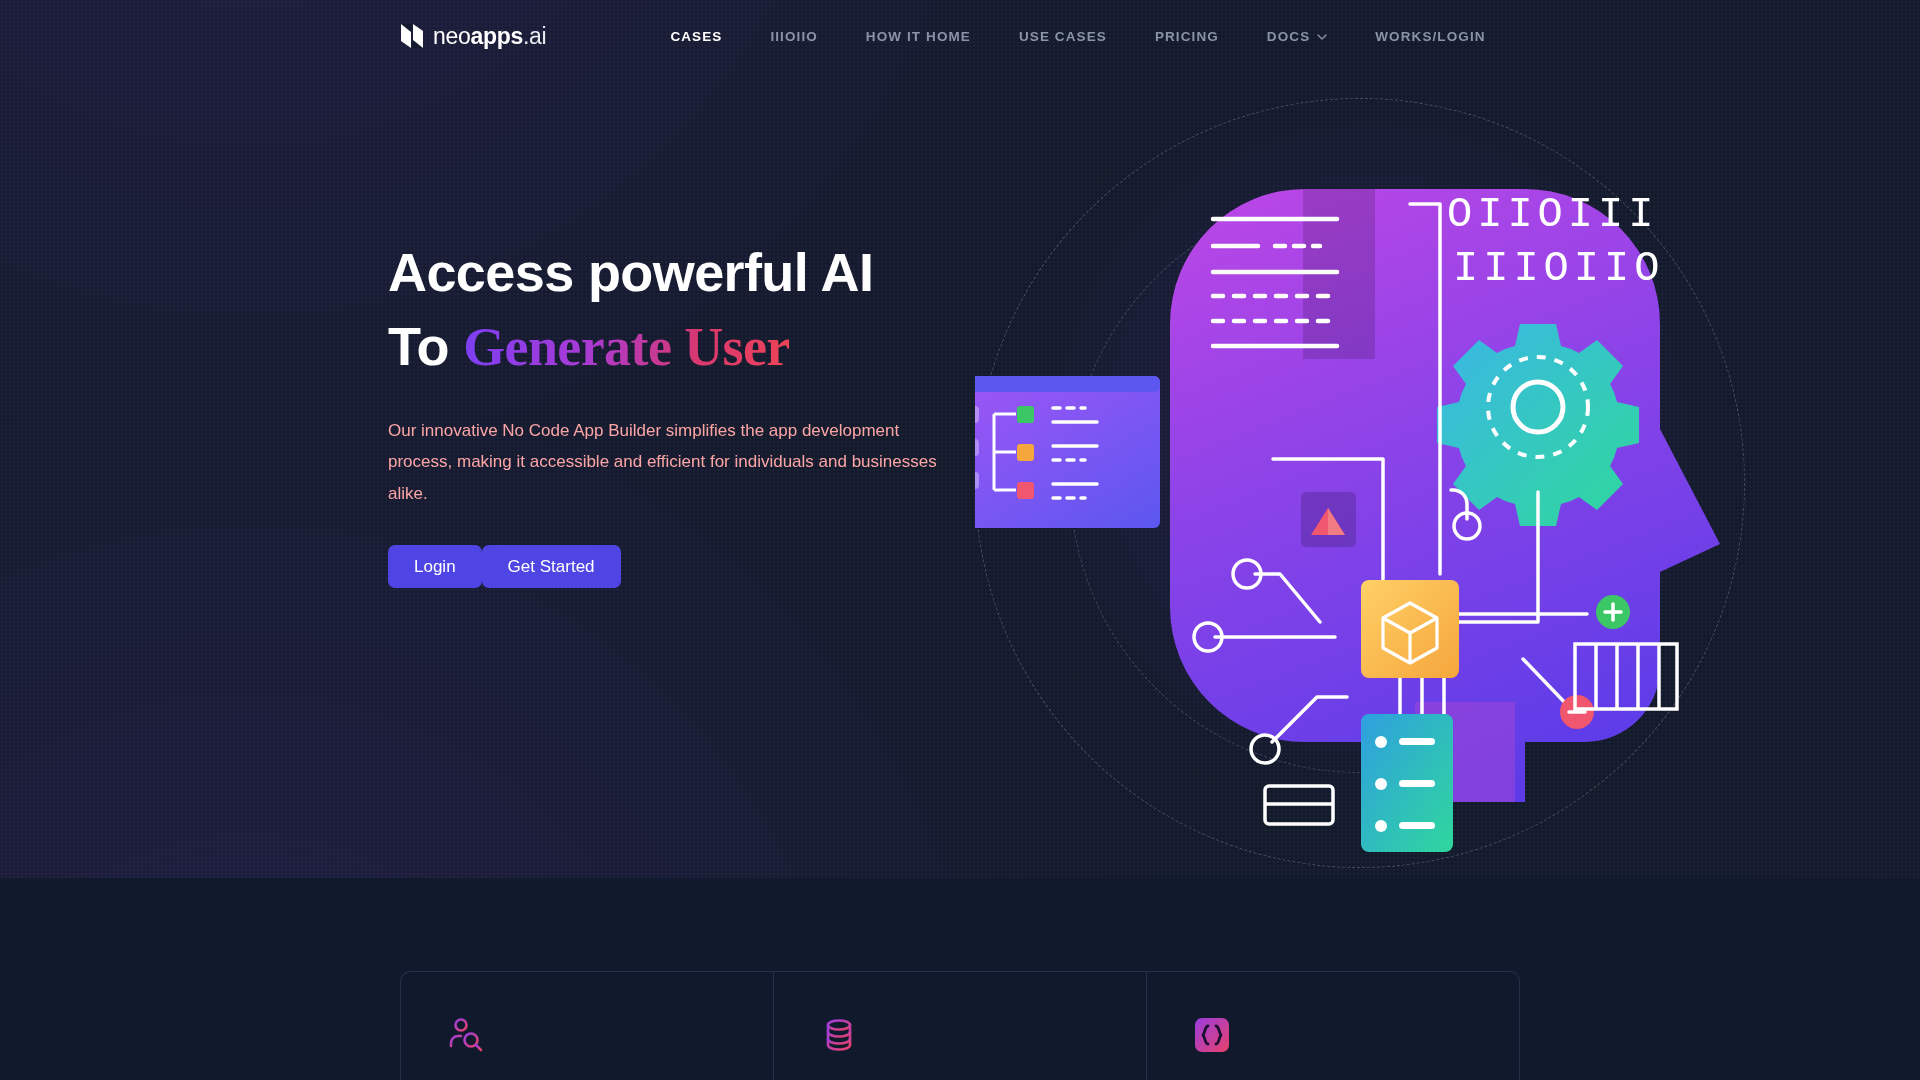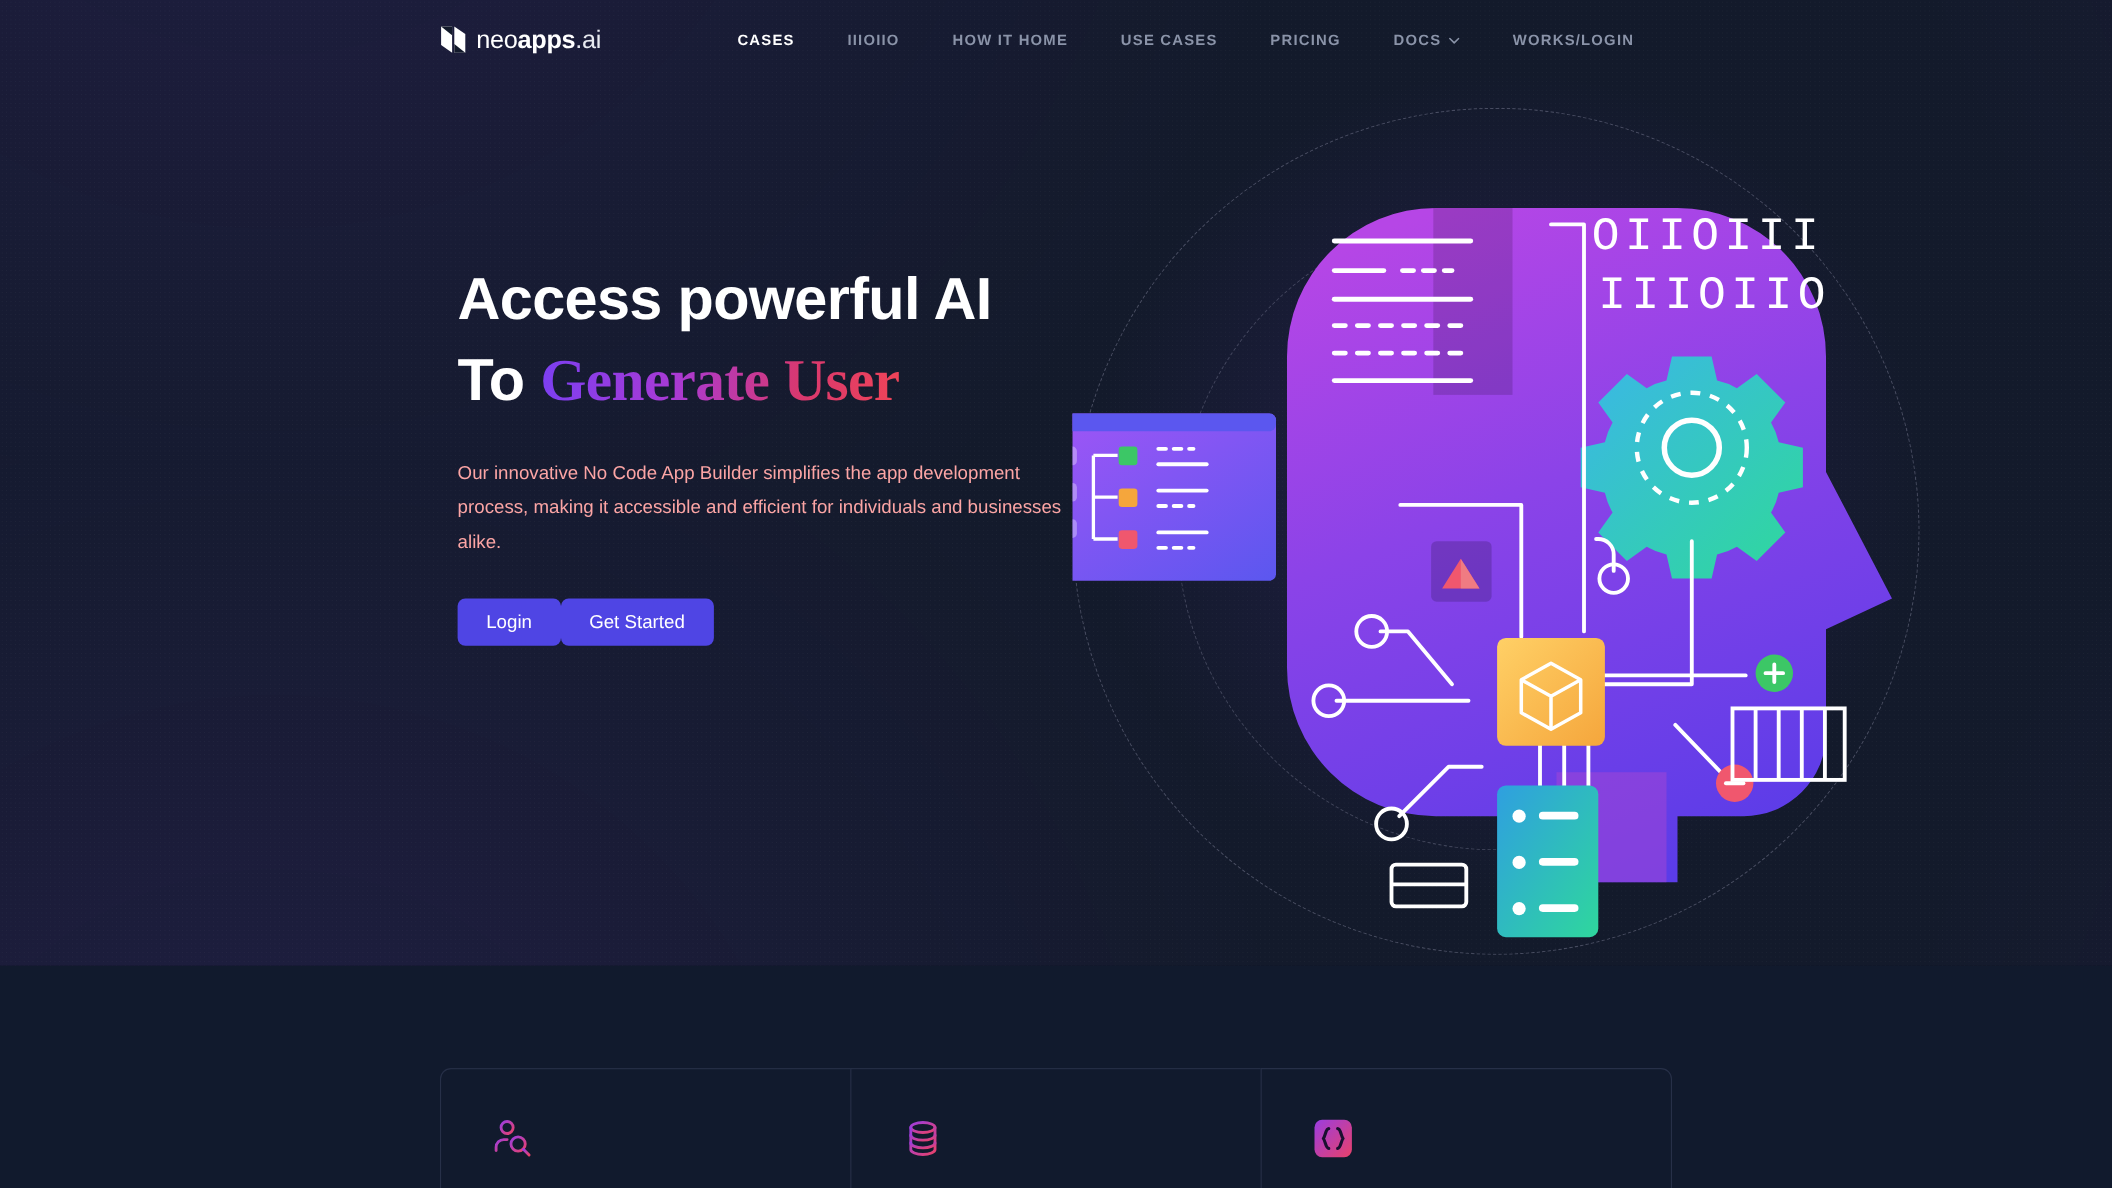--- a/index.html
+++ b/index.html
@@ -53,21 +53,21 @@
   .nav-links{ display:flex; align-items:center; margin-left:100px; }
   .nav-item{
     font-size:13.5px; letter-spacing:1.1px; font-weight:600;
     color:#8a93a8; padding:0 24px; cursor:pointer; white-space:nowrap;
     display:flex; align-items:center; gap:7px;
   }
   .nav-item.active{ color:#ffffff; }
   .chev{ width:10px; height:6px; display:block; margin-top:2px; }
 
   
-  .hero-copy{ position:absolute; left:416px; top:236px; width:600px; z-index:20; }
+  .hero-copy{ position:absolute; left:388px; top:236px; width:600px; z-index:20; }
   .hero-title{
     font-size:54px; font-weight:700; line-height:1.37; color:#ffffff;
     letter-spacing:-0.6px;
   }
   .grad-text{
     background:linear-gradient(96deg,#7b3ff2 0%,#a93ad4 38%,#d9386f 72%,#ef4457 100%);
     -webkit-background-clip:text; background-clip:text;
     -webkit-text-fill-color:transparent; color:transparent;font-family:Liberation Serif, serif;
   }
   .caret{ color:#e23b63; font-weight:400; }

